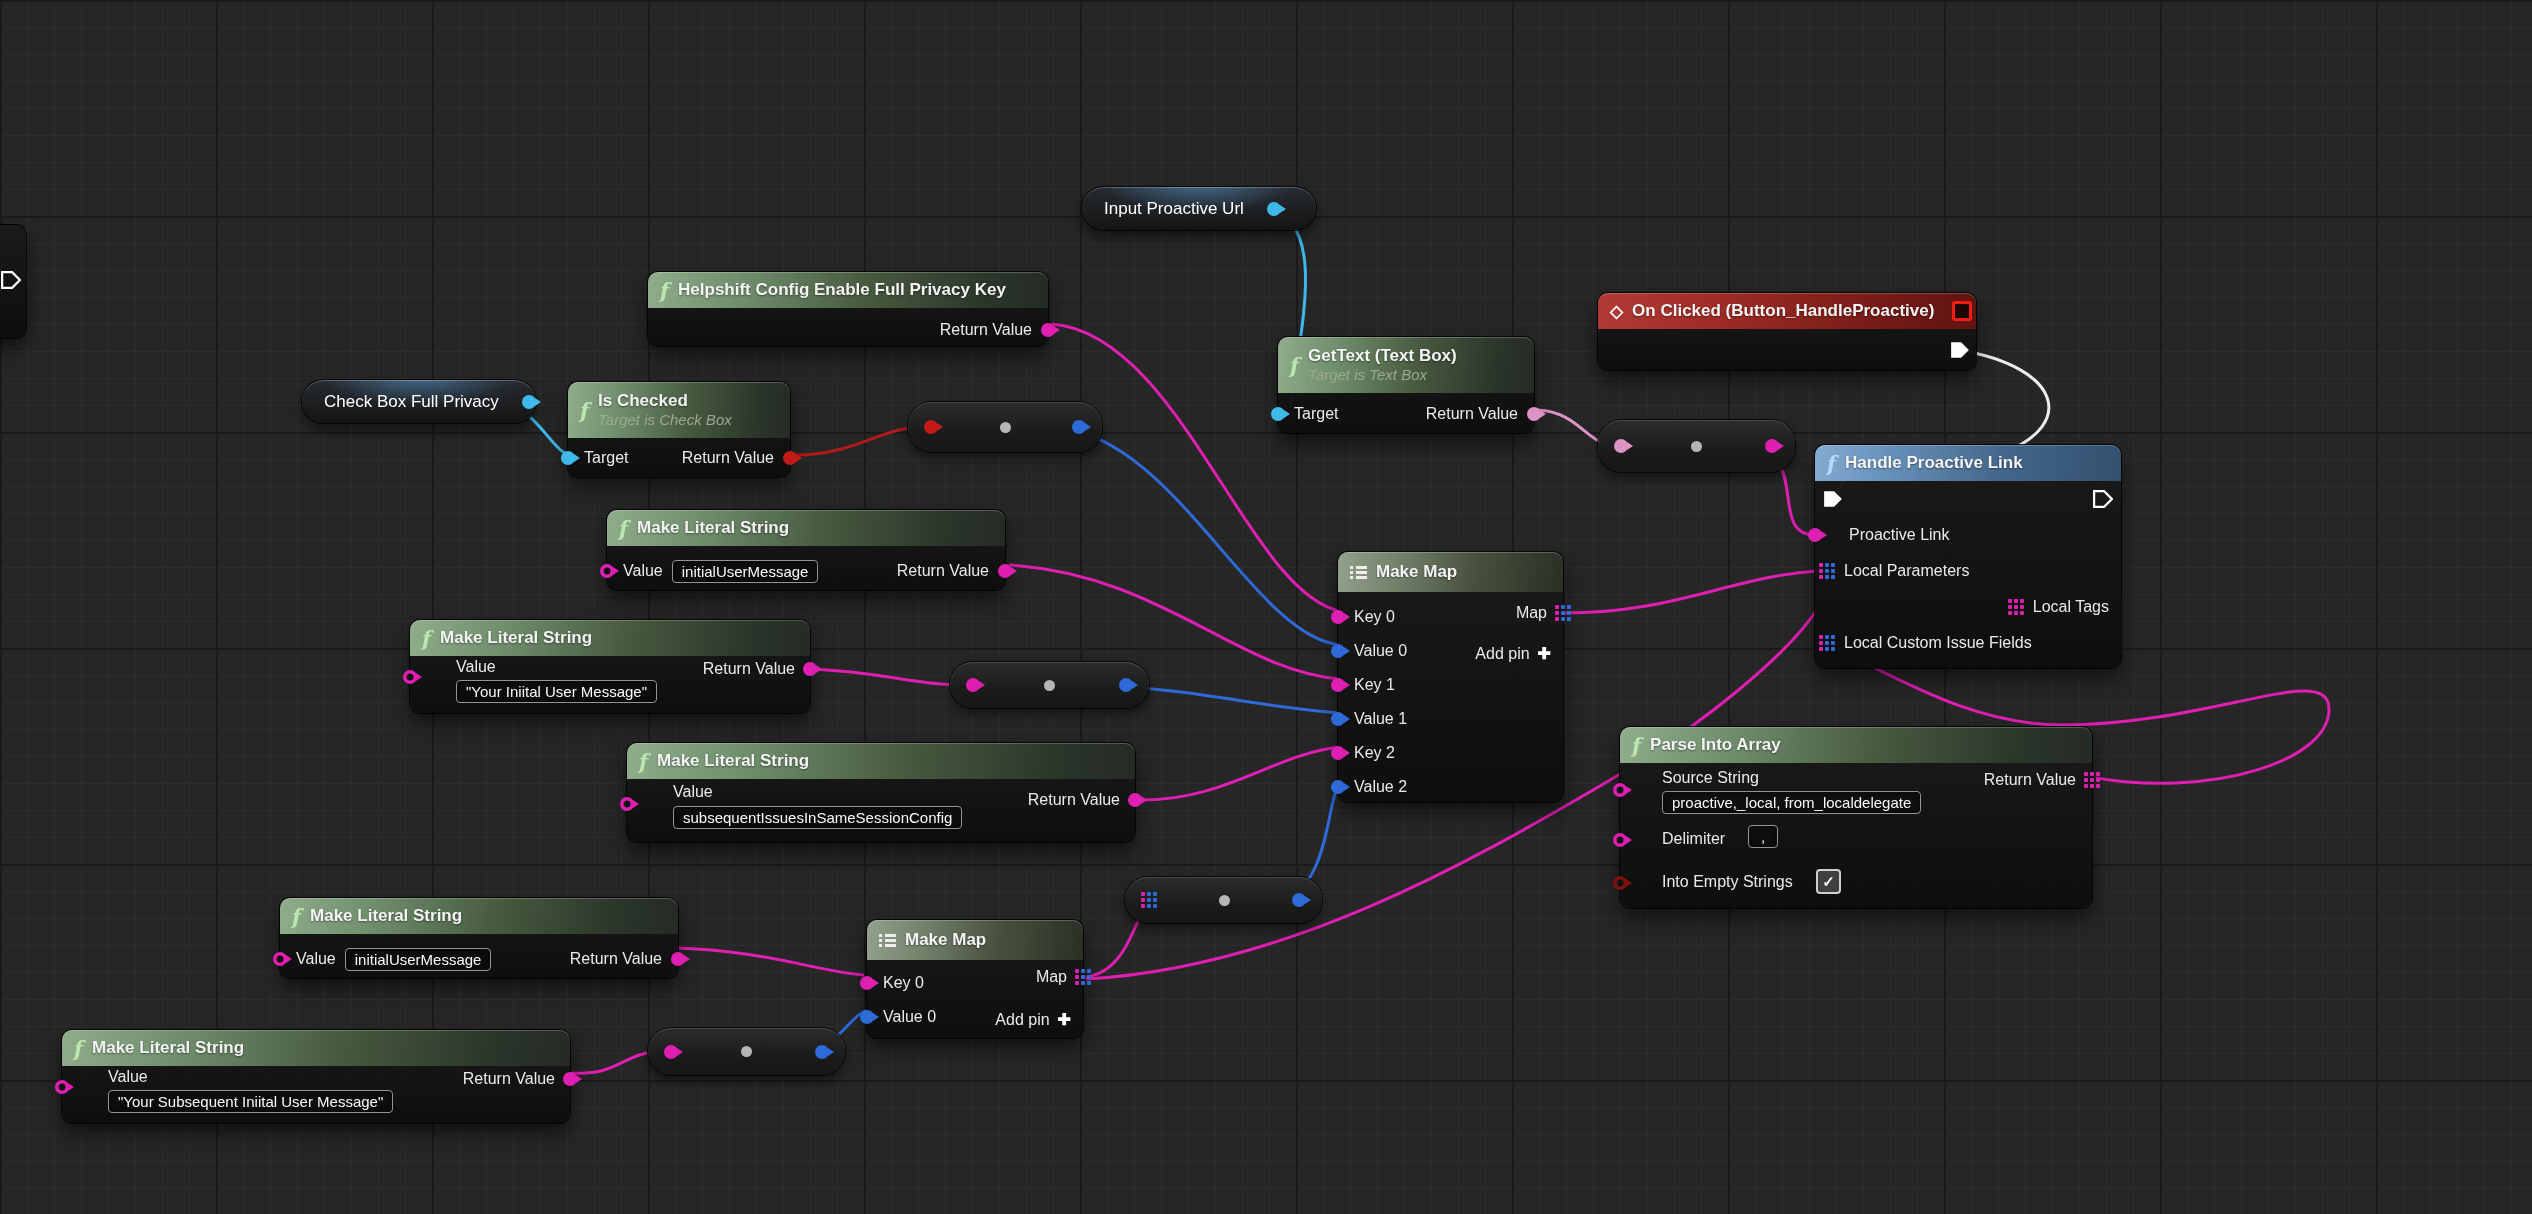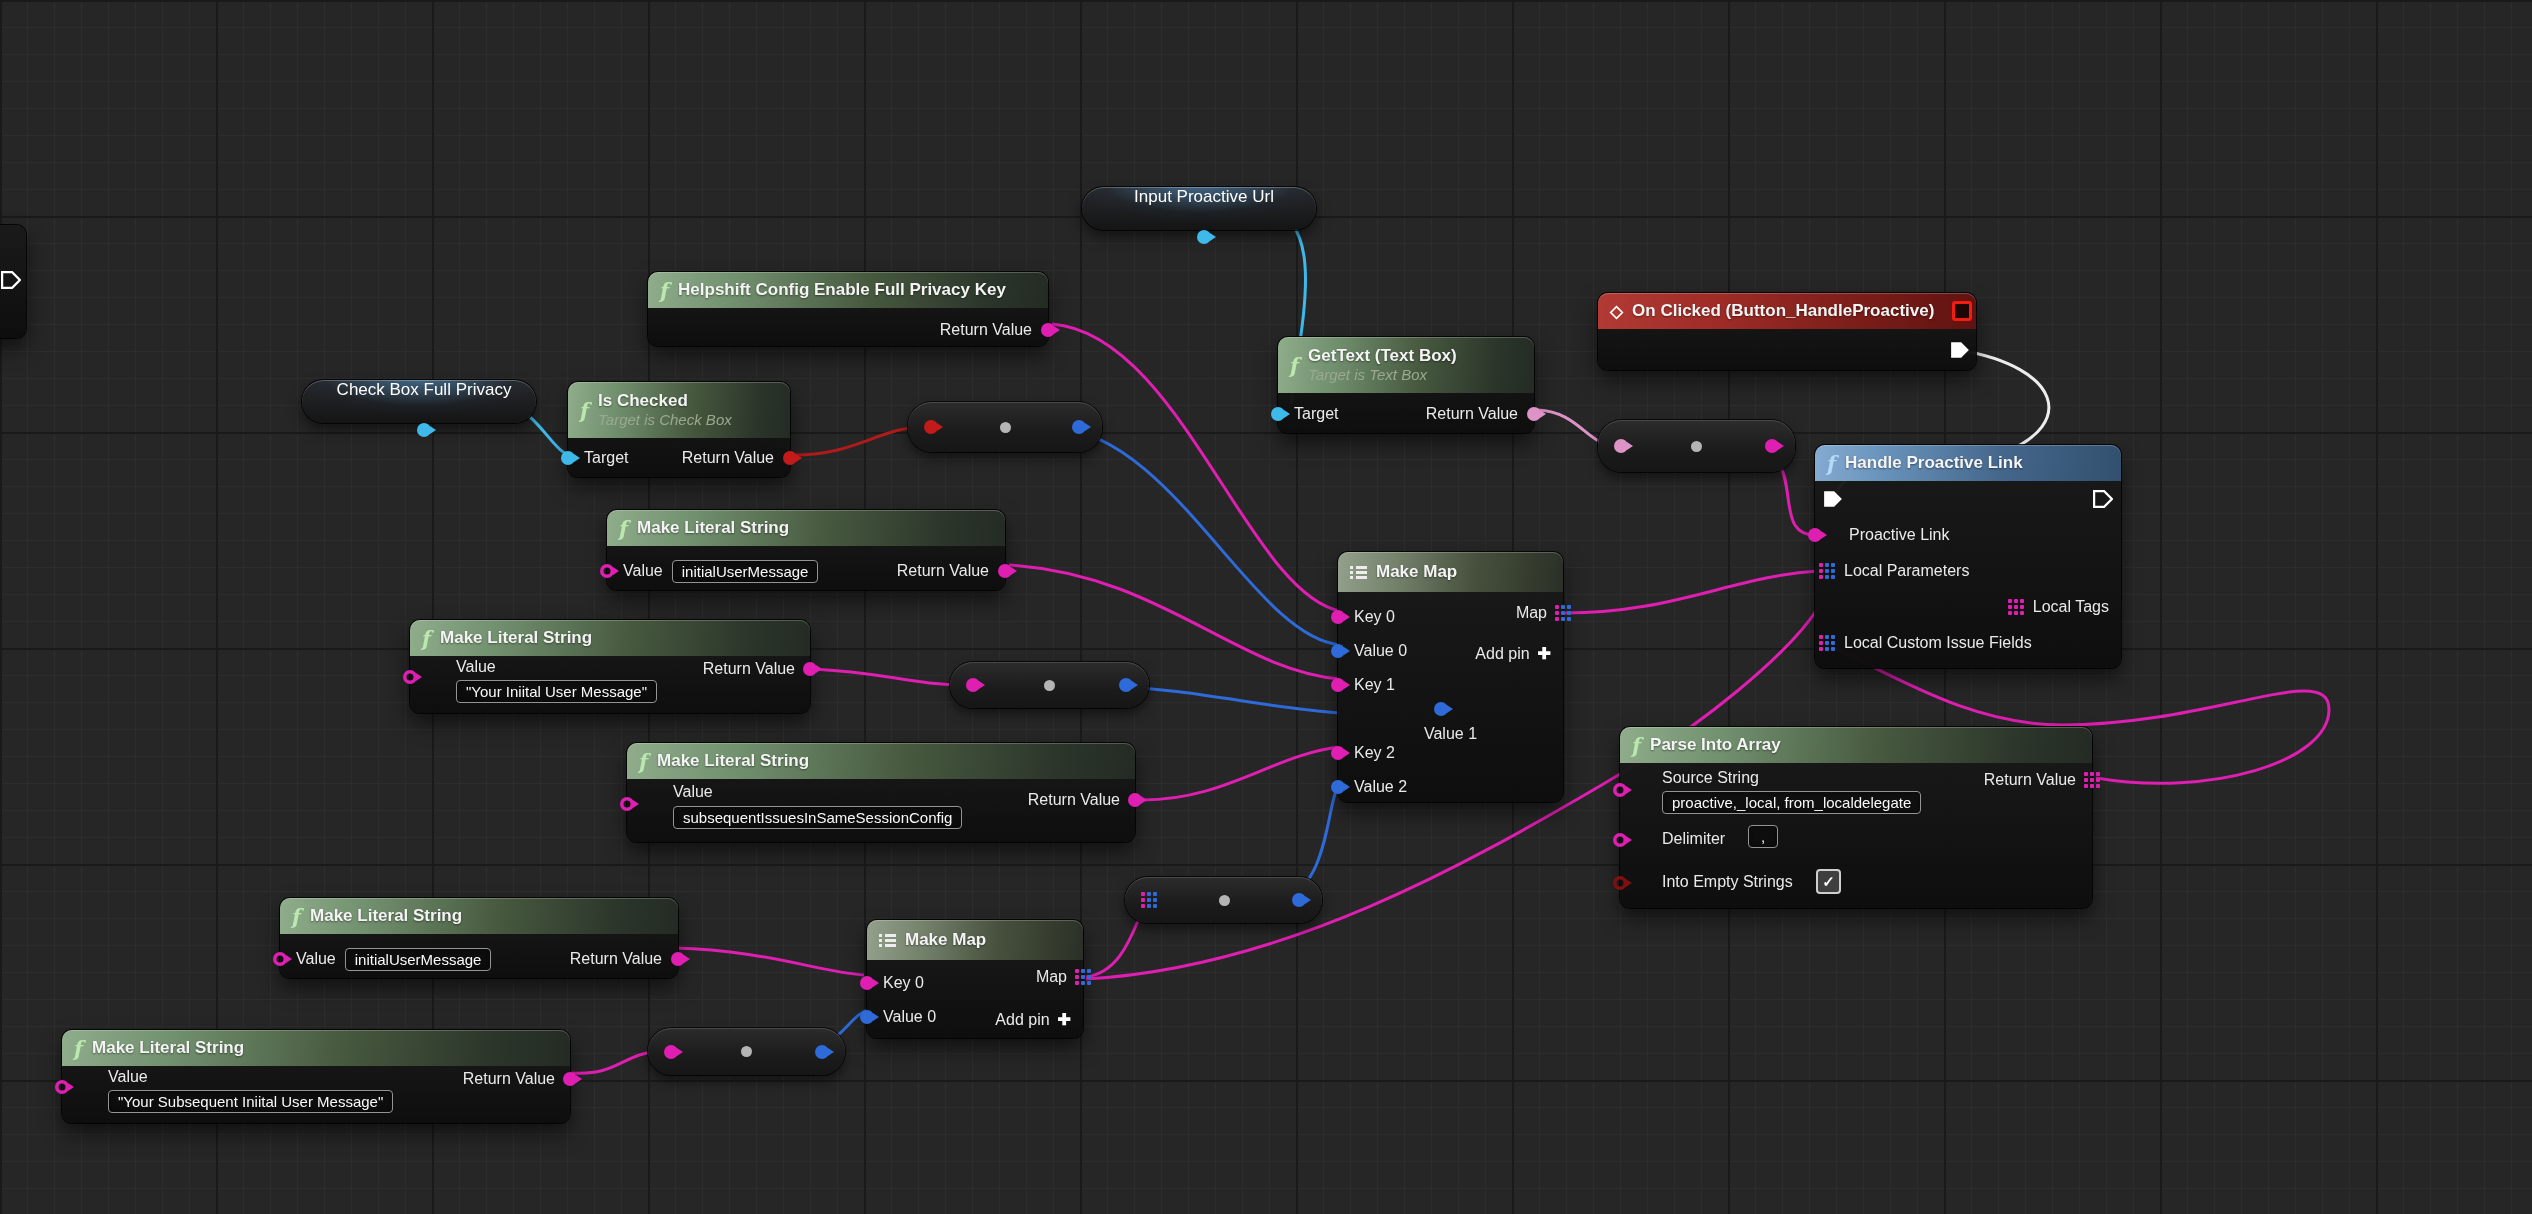--- a/index.html
+++ b/index.html
@@ -42,21 +42,21 @@
   .v-str{--c:#DF1EB2}.v-text{--c:#DD93C6}.v-obj{--c:#3FB9EA}.v-blue{--c:#2E6AD8}
   .v-boolh{--c:#7E1010}.v-bool{--c:#C31A1A}
   .gicon{width:16px;height:16px;display:grid;grid-template-columns:1fr 1fr 1fr;grid-template-rows:1fr 1fr 1fr;gap:2px;flex:none;}
   .gicon i{background:#DF1EB2;border-radius:1px;}
   .gicon.map i:nth-child(3n+2),.gicon.map i:nth-child(3n){background:#2E6AD8;}
   .tbox{border:1px solid #949494;border-radius:4px;background:rgba(8,8,8,.45);padding:2px 9px;font-size:15px;color:#fafafa;white-space:nowrap;box-shadow:inset 0 0 4px rgba(0,0,0,.6);}
   .vpill{position:absolute;z-index:2;display:flex;align-items:center;gap:23px;height:43px;
     padding:0 12px 0 22px;border-radius:22px;
     background:radial-gradient(75% 130% at 50% -12%,rgba(92,156,210,.6),rgba(40,60,80,.12) 55%,rgba(0,0,0,0) 72%),linear-gradient(180deg,#262a2e,#141414);
     box-shadow:0 7px 14px rgba(0,0,0,.5),0 0 0 1px #070707,inset 0 1px 0 rgba(255,255,255,.25);
-    font-size:17px;color:#fff;white-space:nowrap;flex-direction:column;}
+    font-size:17px;color:#fff;white-space:nowrap;}
   .rpill{position:absolute;z-index:2;display:flex;align-items:center;justify-content:space-between;padding:0 16px;border-radius:24px;
     background:linear-gradient(180deg,#2c2c2c 0%,#1b1b1b 60%,#161616 100%);
     box-shadow:0 6px 12px rgba(0,0,0,.5),0 0 0 1px #090909,inset 0 1px 0 rgba(255,255,255,.14);}
   .rdot{width:11px;height:11px;border-radius:50%;background:#b5b5b5;flex:none;}
   .redsq{width:14px;height:14px;border:3px solid #f21d12;border-radius:3px;background:#1e0605;flex:none;}
   .chk{width:21px;height:21px;border:2px solid #cfcfcf;border-radius:4px;background:#3f3f3f;display:flex;align-items:center;justify-content:center;font-size:15px;font-weight:bold;color:#fff;flex:none;}
   .dmnd{color:#fff;font-size:17px;font-weight:700;flex:none;}
   .plus{color:#fff;font-size:16px;font-weight:700;}
   .abs{position:absolute;}
   .hflex{display:flex;align-items:center;gap:8px;}
@@ -295,21 +295,21 @@
           <span class="plabel">Key 0</span>
         </div>
       <div class="prow" style="height:34px;">
           <span class="pin v-blue inL"></span>
           <span class="plabel">Value 0</span>
         </div>
       <div class="prow" style="height:34px;">
           <span class="pin v-str inL"></span>
           <span class="plabel">Key 1</span>
         </div>
-      <div class="prow" style="height:34px;flex-direction:column;">
+      <div class="prow" style="height:34px;">
           <span class="pin v-blue inL"></span>
           <span class="plabel">Value 1</span>
         </div>
       <div class="prow" style="height:34px;">
           <span class="pin v-str inL"></span>
           <span class="plabel">Key 2</span>
         </div>
       <div class="prow" style="height:34px;">
           <span class="pin v-blue inL"></span>
           <span class="plabel">Value 2</span>

